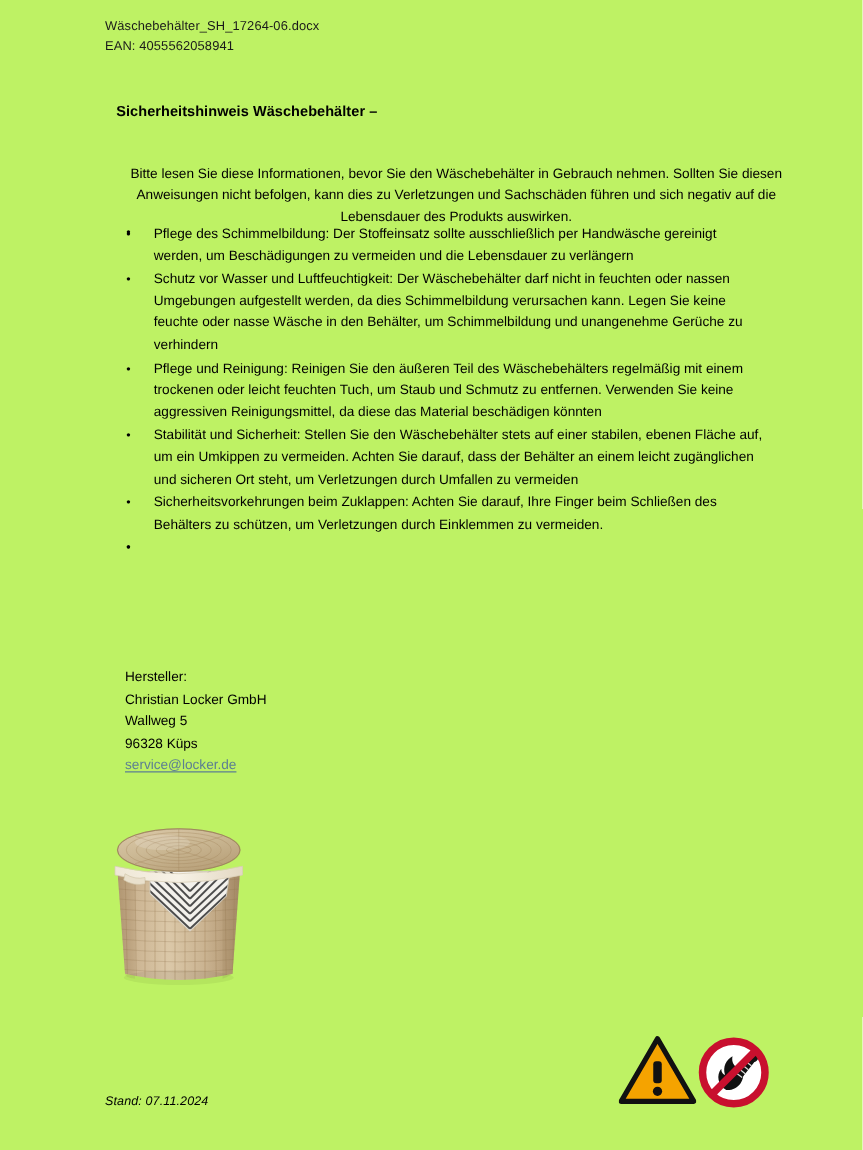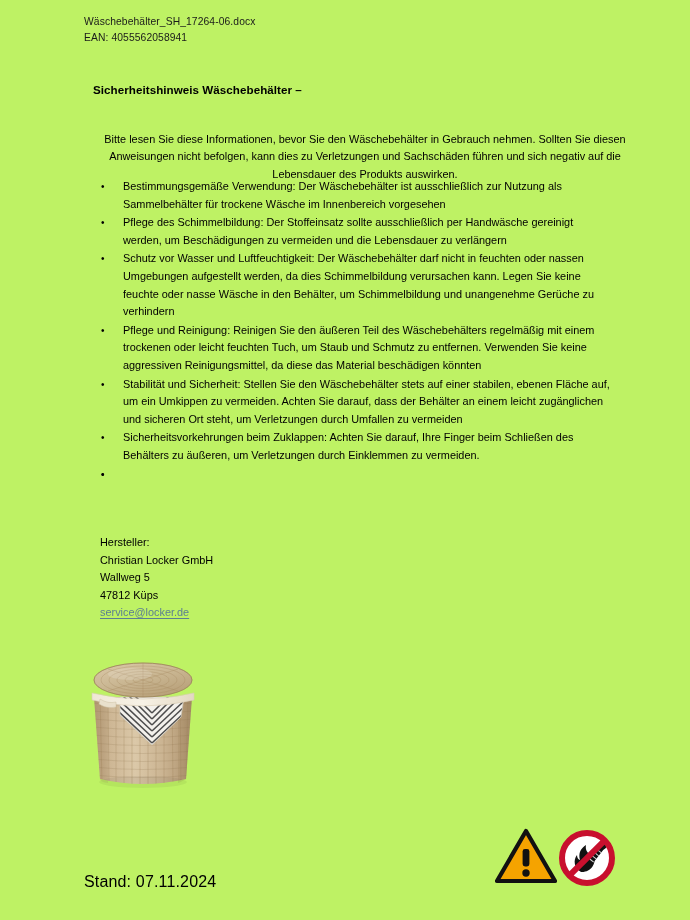--- a/index.html
+++ b/index.html
@@ -121,23 +121,24 @@
     top: 0;
   }
   .picto.warning { left: 0; }
   .picto.no-fire { left: 62px; }
 
   
   .footer-date {
     position: absolute;
     left: 84px;
     top: 874px;
-    font-size: 16px;
+    font-size: 10px;
     line-height: 15px;
     letter-spacing: .01em;
+    font-style: italic;
   }
 </style>
 </head>
 <body>
 
 <div class="page">
 
   <div class="doc-meta">
     <div>Wäschebehälter_SH_17264-06.docx</div>
     <div>EAN: 4055562058941</div>
@@ -145,55 +146,54 @@
 
   <div class="title-block">
     <div>Sicherheitshinweis Wäschebehälter –</div>
   </div>
 
   <p class="intro">Bitte lesen Sie diese Informationen, bevor Sie den Wäschebehälter in Gebrauch nehmen. Sollten Sie diesen Anweisungen nicht befolgen, kann dies zu Verletzungen und Sachschäden führen und sich negativ auf die Lebensdauer des Produkts auswirken.</p>
 
   <ul class="bullets">
     <li>
       <span class="dot">•</span>
-      <span>Bestimmungsgemäße Verwendung: Der Wäschebehälter ist ausschließlich zur Nutzung als Sammelbehälter für trockene Wäsche im Innenbereich vorgesehen</span>
     </li>
     <li>
       <span class="dot">•</span>
       <span>Pflege des Schimmelbildung: Der Stoffeinsatz sollte ausschließlich per Handwäsche gereinigt werden, um Beschädigungen zu vermeiden und die Lebensdauer zu verlängern</span>
     </li>
     <li>
       <span class="dot">•</span>
       <span>Schutz vor Wasser und Luftfeuchtigkeit: Der Wäschebehälter darf nicht in feuchten oder nassen Umgebungen aufgestellt werden, da dies Schimmelbildung verursachen kann. Legen Sie keine feuchte oder nasse Wäsche in den Behälter, um Schimmelbildung und unangenehme Gerüche zu verhindern</span>
     </li>
     <li>
       <span class="dot">•</span>
       <span>Pflege und Reinigung: Reinigen Sie den äußeren Teil des Wäschebehälters regelmäßig mit einem trockenen oder leicht feuchten Tuch, um Staub und Schmutz zu entfernen. Verwenden Sie keine aggressiven Reinigungsmittel, da diese das Material beschädigen könnten</span>
     </li>
     <li>
       <span class="dot">•</span>
       <span>Stabilität und Sicherheit: Stellen Sie den Wäschebehälter stets auf einer stabilen, ebenen Fläche auf, um ein Umkippen zu vermeiden. Achten Sie darauf, dass der Behälter an einem leicht zugänglichen und sicheren Ort steht, um Verletzungen durch Umfallen zu vermeiden</span>
     </li>
     <li>
       <span class="dot">•</span>
-      <span>Sicherheitsvorkehrungen beim Zuklappen: Achten Sie darauf, Ihre Finger beim Schließen des Behälters zu äußeren, um Verletzungen durch Einklemmen zu vermeiden.</span>
+      <span>Sicherheitsvorkehrungen beim Zuklappen: Achten Sie darauf, Ihre Finger beim Schließen des Behälters zu schützen, um Verletzungen durch Einklemmen zu vermeiden.</span>
     </li>
     <li>
       <span class="dot">•</span>
     </li>
     <li>
       <span class="dot">•</span>
     </li>
   </ul>
 
   <div class="manufacturer">
     <div>Hersteller:</div>
     <div>Christian Locker GmbH</div>
     <div>Wallweg 5</div>
-    <div>47812 Küps</div>
+    <div>96328 Küps</div>
     <div><a class="link" href="#">service@locker.de</a></div>
   </div>
 
   <div class="product-photo">
     <svg viewBox="0 0 130 140" width="130" height="140" role="img">
       <defs>
         <linearGradient id="wickerBody" x1="0" y1="0" x2="1" y2="0">
           <stop offset="0" stop-color="#b59b77"></stop>
           <stop offset="0.16" stop-color="#cdb694"></stop>
           <stop offset="0.42" stop-color="#dbc8a8"></stop>

